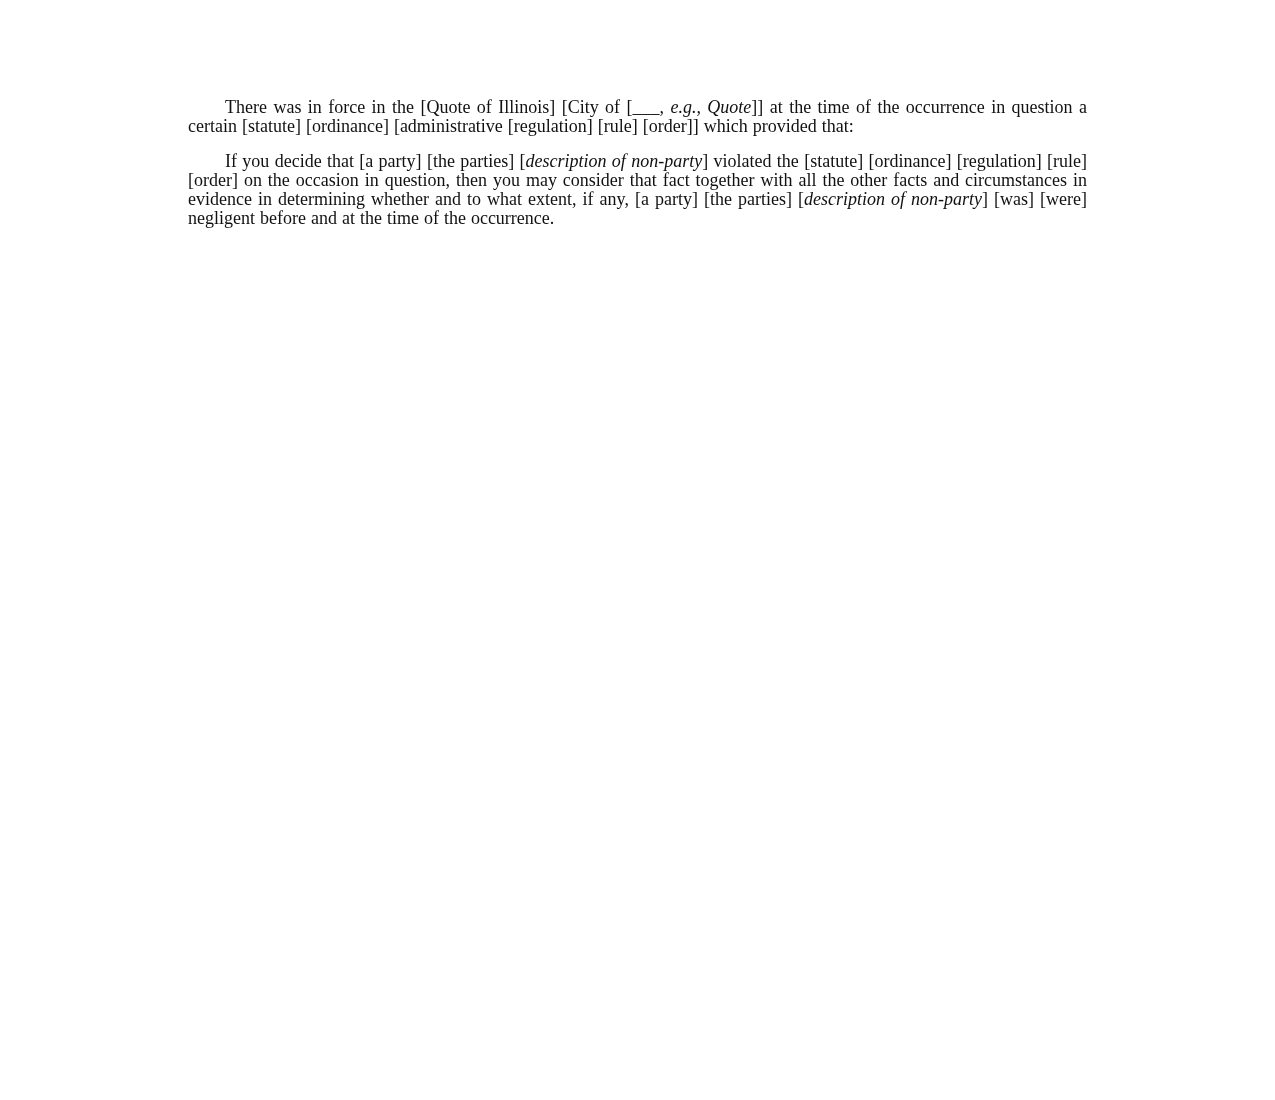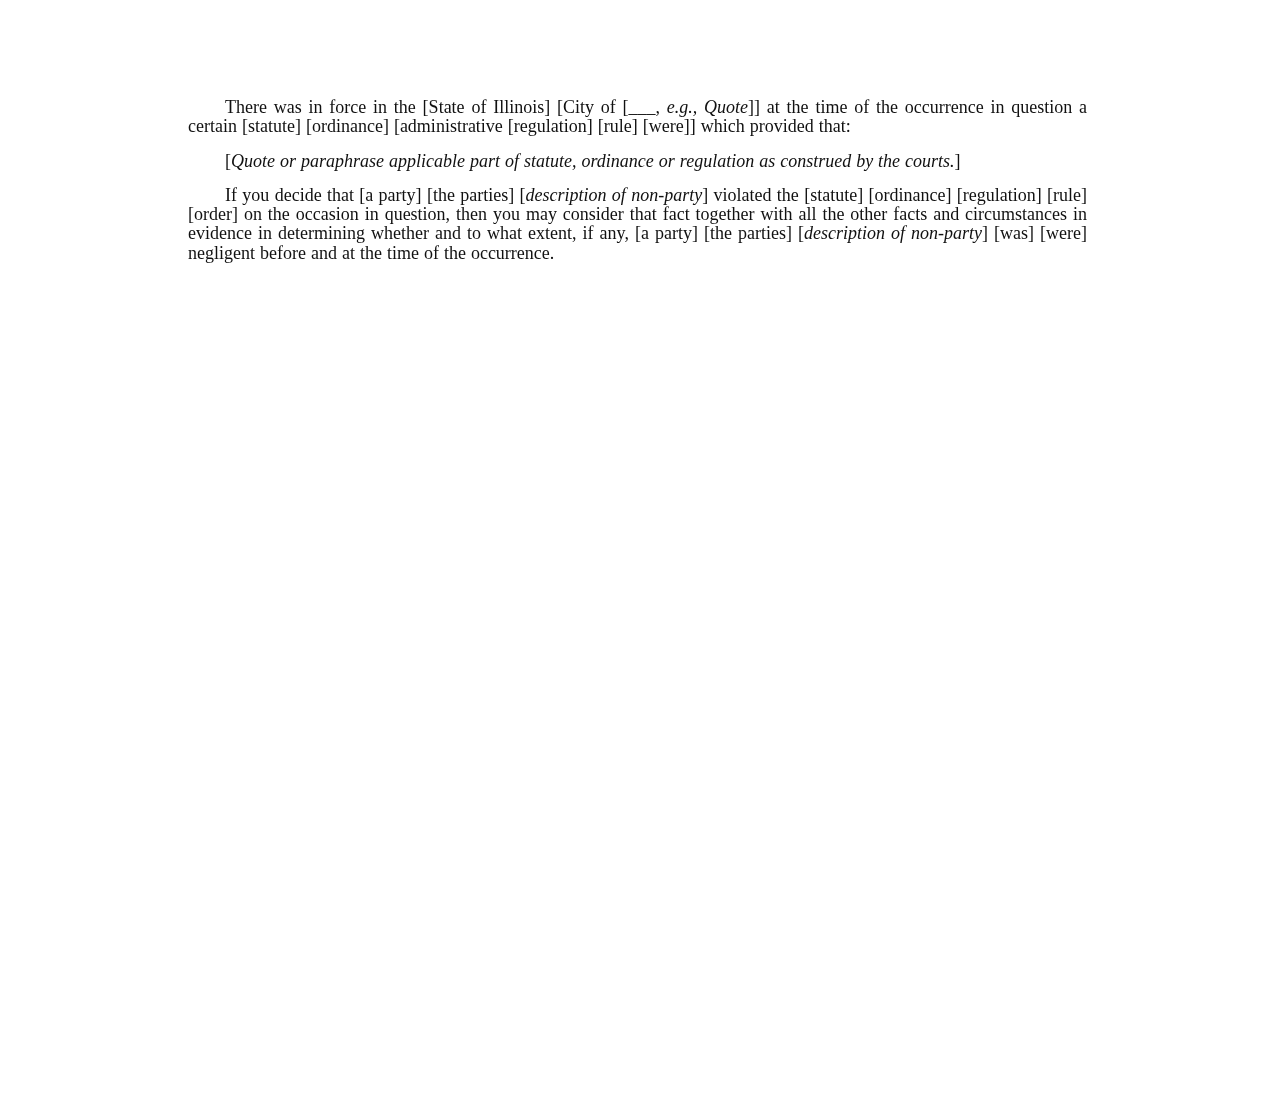--- a/index.html
+++ b/index.html
@@ -44,18 +44,17 @@
     }
     .it {
       font-style: italic;
     }
   </style>
 </head>
 <body>
 
 <div class="page">
 
-  <p class="para"><span>There was in force in the [State of Illinois] [City of [___, </span><span class="it">e.g., Quote</span><span>]] at the time of the occurrence in question a certain [statute] [ordinance] [administrative [regulation] [rule] [were]] which provided that:</span></p>
+  <p class="para"><span>There was in force in the [Quote of Illinois] [City of [___, </span><span class="it">e.g., Quote</span><span>]] at the time of the occurrence in question a certain [statute] [ordinance] [administrative [regulation] [rule] [order]] which provided that:</span></p>
 
-  <p class="para quote"><span>[</span><span class="it">Quote or paraphrase applicable part of statute, ordinance or regulation as construed by the courts.</span><span>]</span></p>
 
   <p class="para"><span>If you decide that [a party] [the parties] [</span><span class="it">description of non-party</span><span>] violated the [statute] [ordinance] [regulation] [rule] [order] on the occasion in question, then you may consider that fact together with all the other facts and circumstances in evidence in determining whether and to what extent, if any, [a party] [the parties] [</span><span class="it">description of non-party</span><span>] [was] [were] negligent before and at the time of the occurrence.</span></p>
 </div>
 
 </body></html>

